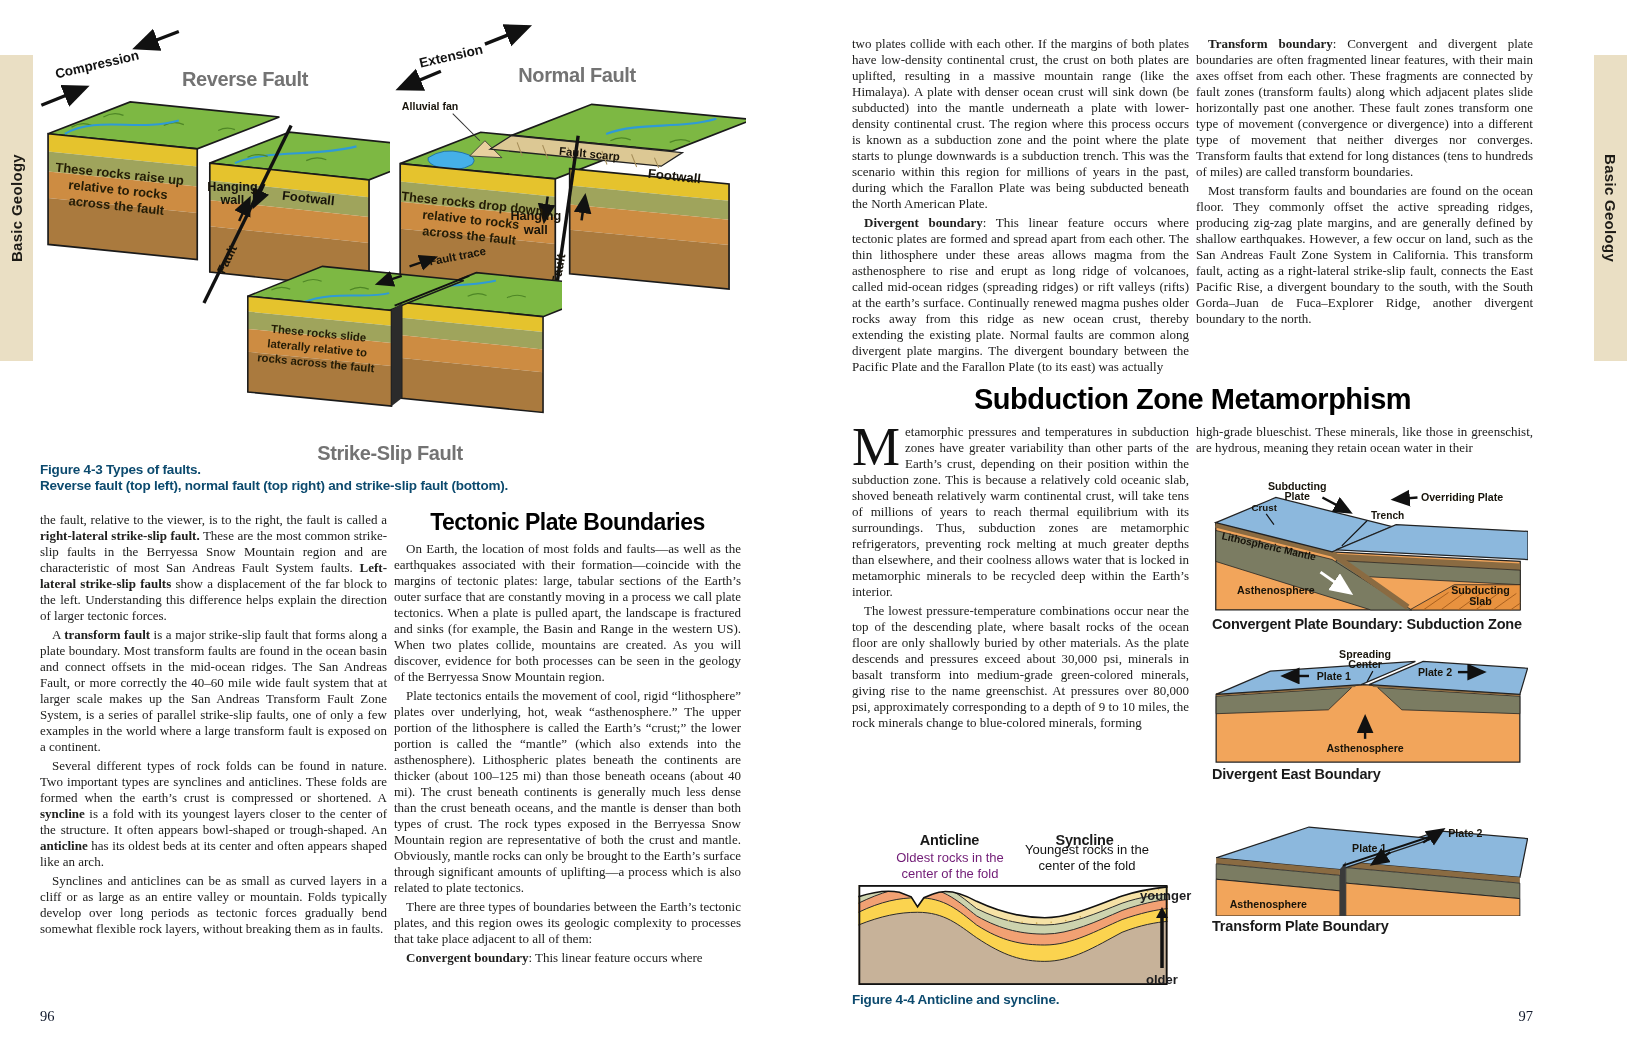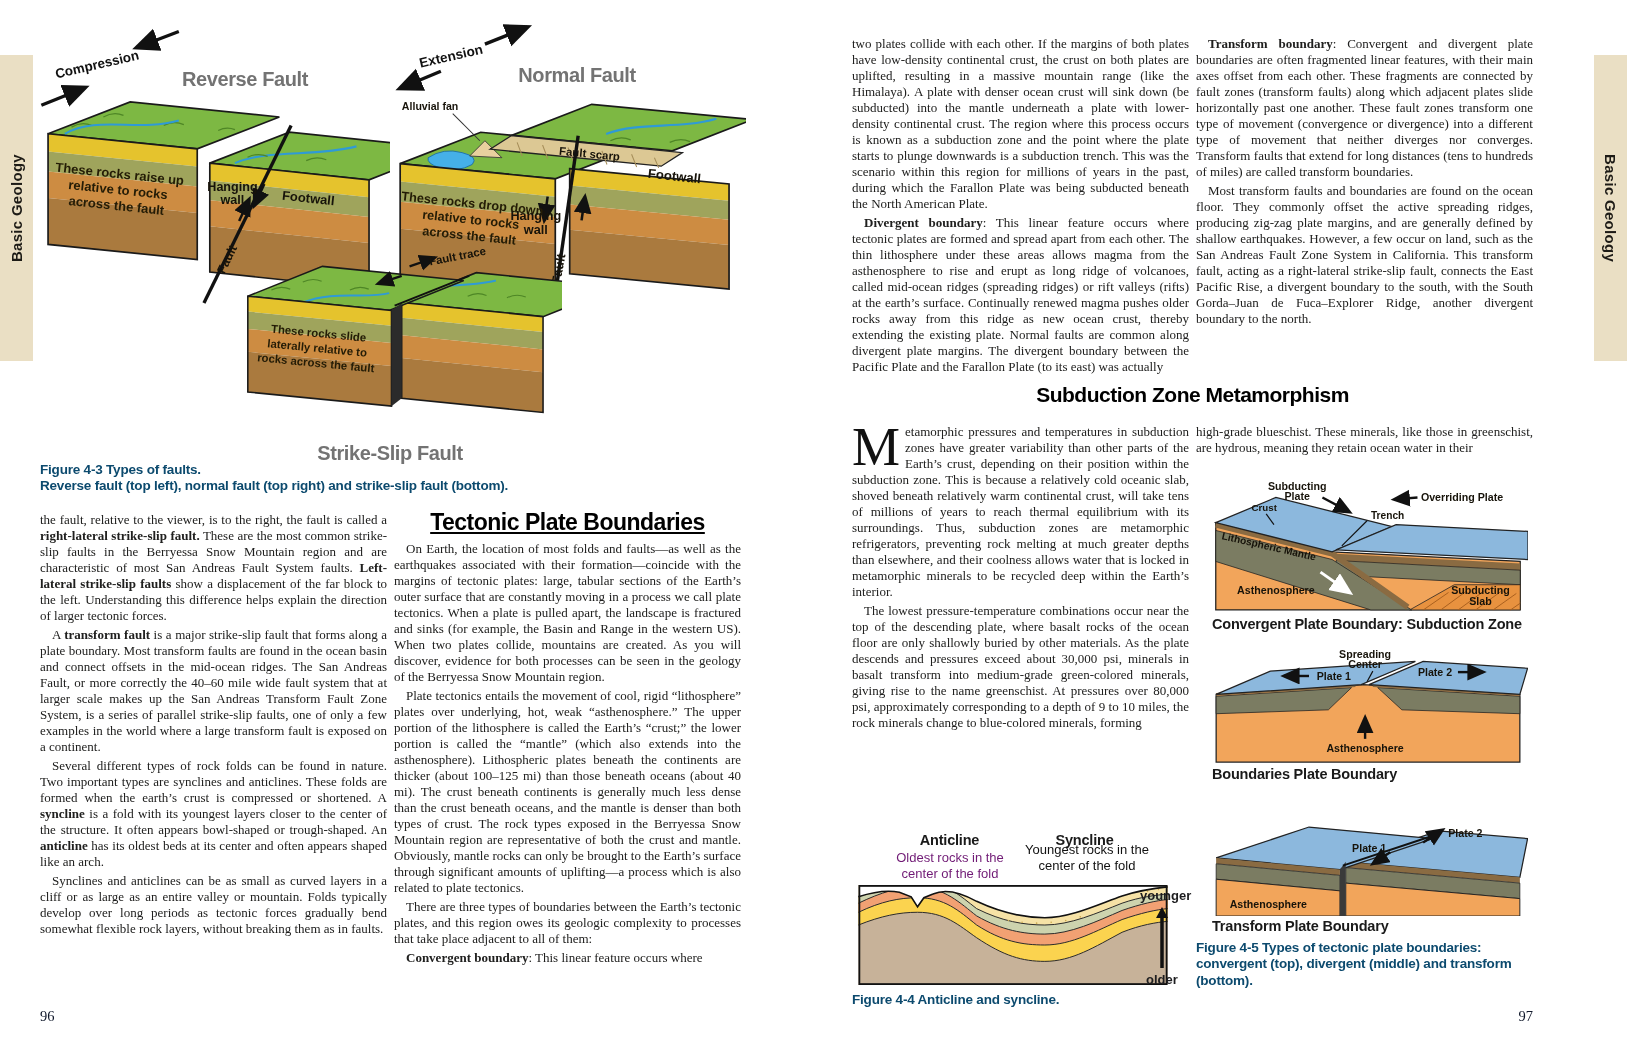--- a/index.html
+++ b/index.html
@@ -9,21 +9,21 @@
   .tab{background:#eadfc4;width:33px;height:306px;top:55px;display:flex;align-items:center;justify-content:center;}
   .tab span{writing-mode:vertical-rl;font:700 15px "Liberation Sans",sans-serif;color:#1d1b16;letter-spacing:.3px;}
   .tab.left span{transform:rotate(180deg);}
   .body-text{font:13px/1.23 "Liberation Serif",serif;text-align:justify;color:#20201f;}
   .body-text p{margin:0 0 3px 0;}
   .body-text p.ind{text-indent:12px;}
   .b{font-weight:bold;}
   .col-head{font-family:"Liberation Sans",sans-serif;font-weight:700;text-align:center;
             letter-spacing:-.5px;color:#000;}
   .head-sm{font-size:23px;margin:6px 0 5px 0;}
-  .head-lg{font-size:21px;}
+  .head-lg{font-size:29px;}
   .fig-caption{font-family:"Liberation Sans",sans-serif;font-weight:700;font-size:13.5px;
                letter-spacing:-.2px;color:#0c4a6e;line-height:1.22;}
   .fig-title{font-family:"Liberation Sans",sans-serif;font-weight:700;font-size:20px;
              color:#737373;text-align:center;letter-spacing:-.4px;}
   .diagram-title{font-family:"Liberation Sans",sans-serif;font-weight:700;font-size:14.5px;color:#1a1a1a;letter-spacing:-.2px;}
   .pagenum{font:14.5px "Liberation Serif",serif;color:#0f172a;}
   .dropcap{float:left;font:400 54px/43px "Liberation Serif",serif;color:#111;margin:2px 5px 0 0;}
   svg text{font-family:"Liberation Sans",sans-serif;font-weight:700;fill:#17130a;}
   svg .face{fill:#241c06;}
   svg .hand{font-size:16px;fill:#111;}
@@ -181,21 +181,21 @@
 </div>
 
 <div class="abs body-text" style="left:40px;top:512px;width:347px;">
   <p><span>the fault, relative to the viewer, is to the right, the fault is called a </span><span class="b">right-lateral strike-slip fault.</span><span> These are the most common strike-slip faults in the Berryessa Snow Mountain region and are characteristic of most San Andreas Fault System faults. </span><span class="b">Left-lateral strike-slip faults</span><span> show a displacement of the far block to the left. Understanding this difference helps explain the direction of larger tectonic forces.</span></p>
   <p class="ind"><span>A </span><span class="b">transform fault</span><span> is a major strike-slip fault that forms along a plate boundary. Most transform faults are found in the ocean basin and connect offsets in the mid-ocean ridges. The San Andreas Fault, or more correctly the 40–60 mile wide fault system that at larger scale makes up the San Andreas Transform Fault Zone System, is a series of parallel strike-slip faults, one of only a few examples in the world where a large transform fault is exposed on a continent.</span></p>
   <p class="ind"><span>Several different types of rock folds can be found in nature. Two important types are synclines and anticlines. These folds are formed when the earth’s crust is compressed or shortened. A </span><span class="b">syncline</span><span> is a fold with its youngest layers closer to the center of the structure. It often appears bowl-shaped or trough-shaped. An </span><span class="b">anticline</span><span> has its oldest beds at its center and often appears shaped like an arch.</span></p>
   <p class="ind"><span>Synclines and anticlines can be as small as curved layers in a cliff or as large as an entire valley or mountain. Folds typically develop over long periods as tectonic forces gradually bend somewhat flexible rock layers, without breaking them as in faults.</span></p>
 </div>
 
 <div class="abs body-text" style="left:394px;top:508px;width:347px;">
-  <div class="col-head head-sm" style="margin-top:0;text-decoration:underline;">Tectonic Plate Boundaries</div>
+  <div class="col-head head-sm" style="margin-top:0;">Tectonic Plate Boundaries</div>
   <p class="ind"><span>On Earth, the location of most folds and faults—as well as the earthquakes associated with their formation—coincide with the margins of tectonic plates: large, tabular sections of the Earth’s outer surface that are constantly moving in a process we call plate tectonics. When a plate is pulled apart, the landscape is fractured and sinks (for example, the Basin and Range in the western US). When two plates collide, mountains are created. As you will discover, evidence for both processes can be seen in the geology of the Berryessa Snow Mountain region.</span></p>
   <p class="ind"><span>Plate tectonics entails the movement of cool, rigid “lithosphere” plates over underlying, hot, weak “asthenosphere.” The upper portion of the lithosphere is called the Earth’s “crust;” the lower portion is called the “mantle” (which also extends into the asthenosphere). Lithospheric plates beneath the continents are thicker (about 100–125 mi) than those beneath oceans (about 40 mi). The crust beneath continents is generally much less dense than the crust beneath oceans, and the mantle is denser than both types of crust. The rock types exposed in the Berryessa Snow Mountain region are representative of both the crust and mantle. Obviously, mantle rocks can only be brought to the Earth’s surface through significant amounts of uplifting—a process which is also related to plate tectonics.</span></p>
   <p class="ind"><span>There are three types of boundaries between the Earth’s tectonic plates, and this region owes its geologic complexity to processes that take place adjacent to all of them:</span></p>
   <p class="ind"><span class="b">Convergent boundary</span><span>: This linear feature occurs where</span></p>
 </div>
 
 <div class="abs pagenum" style="left:40px;top:1008px;">96</div>
 
 <div class="abs body-text" style="left:852px;top:36px;width:337px;">
   <p><span>two plates collide with each other. If the margins of both plates have low-density continental crust, the crust on both plates are uplifted, resulting in a massive mountain range (like the Himalaya). A plate with denser ocean crust will sink down (be subducted) into the mantle underneath a plate with lower-density continental crust. The region where this process occurs is known as a subduction zone and the point where the plate starts to plunge downwards is a subduction trench. This was the scenario within this region for millions of years in the past, during which the Farallon Plate was being subducted beneath the North American Plate.</span></p>
@@ -322,21 +322,21 @@
     <text x="162" y="12" text-anchor="middle" font-size="11">Spreading</text>
     <text x="162" y="23" text-anchor="middle" font-size="11">Center</text>
     <line x1="170" y1="26" x2="164" y2="37" stroke="#111" stroke-width="1.2"></line>
     <line x1="104" y1="31" x2="78" y2="31" stroke="#111" stroke-width="2.5" marker-end="url(#mk2)"></line>
     <text x="112" y="35" font-size="11">Plate 1</text>
     <text x="252" y="31" text-anchor="end" font-size="11">Plate 2</text>
     <line x1="258" y1="27" x2="284" y2="27" stroke="#111" stroke-width="2.5" marker-end="url(#mk2)"></line>
     <line x1="162" y1="96" x2="162" y2="74" stroke="#111" stroke-width="2.5" marker-end="url(#mk2)"></line>
     <text x="162" y="110" text-anchor="middle" font-size="11">Asthenosphere</text>
   </svg>
-  <div class="abs diagram-title" style="left:16px;top:298px;width:324px;">Boundaries Plate Boundary</div>
+  <div class="abs diagram-title" style="left:16px;top:298px;width:324px;">Divergent East Boundary</div>
 
   <svg class="abs" style="left:12px;top:330px;width:320px;height:118px;" viewBox="0 0 330 122">
     <defs>
       <marker id="mk3" markerWidth="9" markerHeight="9" refX="6.5" refY="3.5" orient="auto">
           <path d="M0,0 L8,3.5 L0,7 Z" fill="#111"></path>
         </marker>
     </defs>
 
     <polygon points="142,66 238,34 330,42 322,82" fill="#8cb8dd" stroke="#222" stroke-width="1.3"></polygon>
     <polygon points="142,66 322,82 322,88 142,72" fill="#8a6b42"></polygon>
@@ -350,16 +350,15 @@
     <polygon points="136,74 142,66 142,122 136,122" fill="#3a3a3a"></polygon>
     <line x1="139" y1="70" x2="235" y2="38" stroke="#111" stroke-width="2"></line>
     <text x="184" y="56" text-anchor="end" font-size="11">Plate 1</text>
     <line x1="188" y1="56" x2="170" y2="68" stroke="#111" stroke-width="2.5" marker-end="url(#mk3)"></line>
     <text x="248" y="40" font-size="11">Plate 2</text>
     <line x1="222" y1="46" x2="242" y2="33" stroke="#111" stroke-width="2.5" marker-end="url(#mk3)"></line>
     <text x="22" y="114" font-size="11">Asthenosphere</text>
   </svg>
   <div class="abs diagram-title" style="left:16px;top:450px;width:324px;">Transform Plate Boundary</div>
 
-  <div class="abs fig-caption" style="left:0;top:472px;width:340px;">Figure 4-5 Types of tectonic plate boundaries: convergent (top), divergent (middle) and transform (bottom).</div>
 </div>
 
 <div class="abs pagenum" style="left:1503px;top:1008px;width:30px;text-align:right;">97</div>
 
 </body></html>

